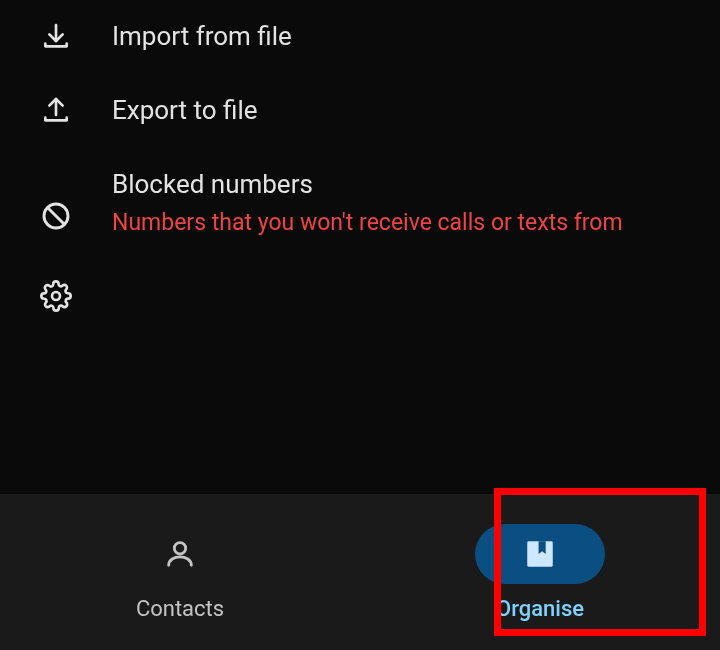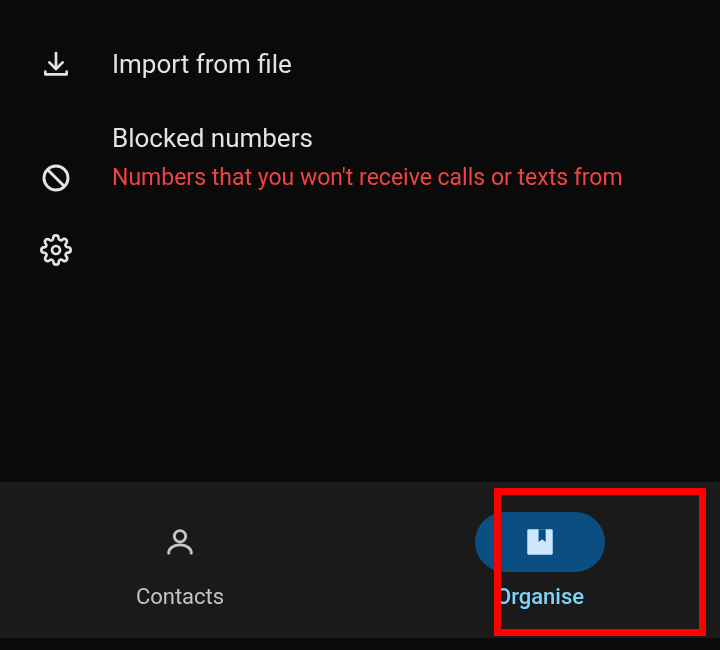--- a/index.html
+++ b/index.html
@@ -10,30 +10,30 @@
     body {
       width: 720px;
       height: 650px;
       background: #0a0a0a;
       font-family: 'Roboto', -apple-system, BlinkMacSystemFont, sans-serif;
       color: #e3e3e3;
       overflow: hidden;
       position: relative;
     }
     .content {
-      padding-top: 28px;
+      padding-top: 0;
     }
     .menu-item {
       display: flex;
       align-items: center;
       padding: 20px 40px;
       cursor: pointer;
     }
     .menu-item.tall {
-      align-items: flex-end;
+      align-items: center;
     }
     .menu-icon {
       width: 32px;
       height: 32px;
       flex-shrink: 0;
       display: flex;
       align-items: center;
       justify-content: center;
       margin-right: 40px;
     }
@@ -50,21 +50,21 @@
       line-height: 1.3;
     }
     .menu-subtitle {
       font-size: 23px;
       color: #ef4444;
       margin-top: 6px;
       line-height: 1.4;
     }
     .bottom-nav {
       position: absolute;
-      bottom: 12px;
+      bottom: 0;
       left: 0;
       right: 0;
       height: 156px;
       background: #1a1a1a;
       display: flex;
       align-items: center;
       justify-content: space-around;
     }
     .nav-item {
       display: flex;
@@ -114,20 +114,32 @@
         <path d="M12 3v12"></path>
         <path d="M7 10l5 5 5-5"></path>
         <path d="M4 17v2h16v-2"></path>
       </svg>
     </div>
     <div class="menu-text">
       <div class="menu-title">Import from file</div>
     </div>
   </div>
 
+  <div class="menu-item">
+    <div class="menu-icon">
+      <svg width="32" height="32" viewBox="0 0 24 24" fill="none" stroke="#e3e3e3" stroke-width="2" stroke-linecap="round" stroke-linejoin="round">
+        <path d="M12 15V3"></path>
+        <path d="M7 8l5-5 5 5"></path>
+        <path d="M4 17v2h16v-2"></path>
+      </svg>
+    </div>
+    <div class="menu-text">
+      <div class="menu-title">Export to file</div>
+    </div>
+  </div>
 
   <div class="menu-item tall">
     <div class="menu-icon">
       <svg width="32" height="32" viewBox="0 0 24 24" fill="none" stroke="#e3e3e3" stroke-width="2.2">
         <circle cx="12" cy="12" r="9"></circle>
         <line x1="5.6" y1="5.6" x2="18.4" y2="18.4"></line>
       </svg>
     </div>
     <div class="menu-text">
       <div class="menu-title">Blocked numbers</div>

